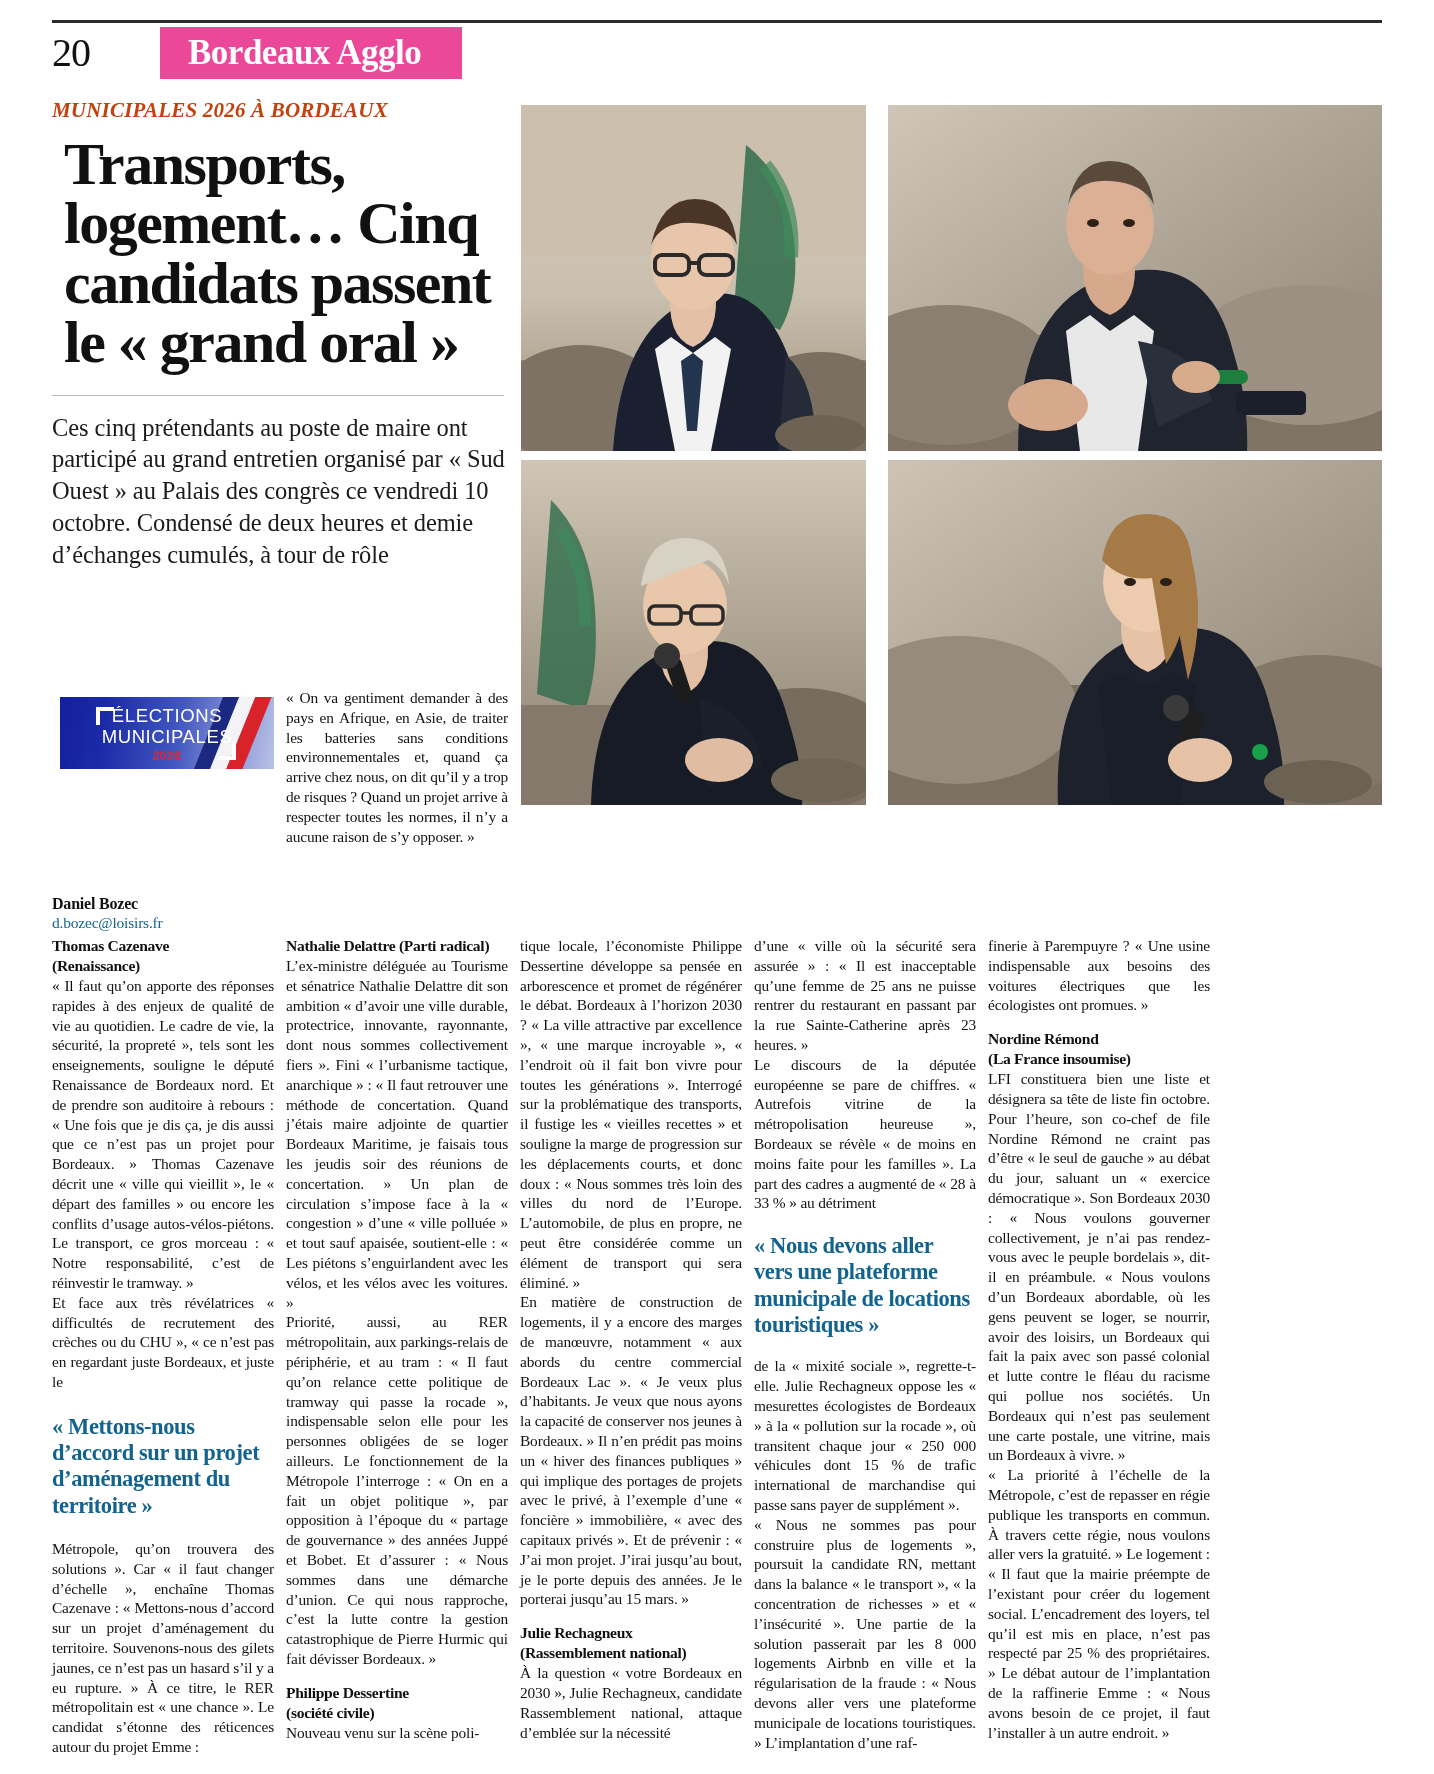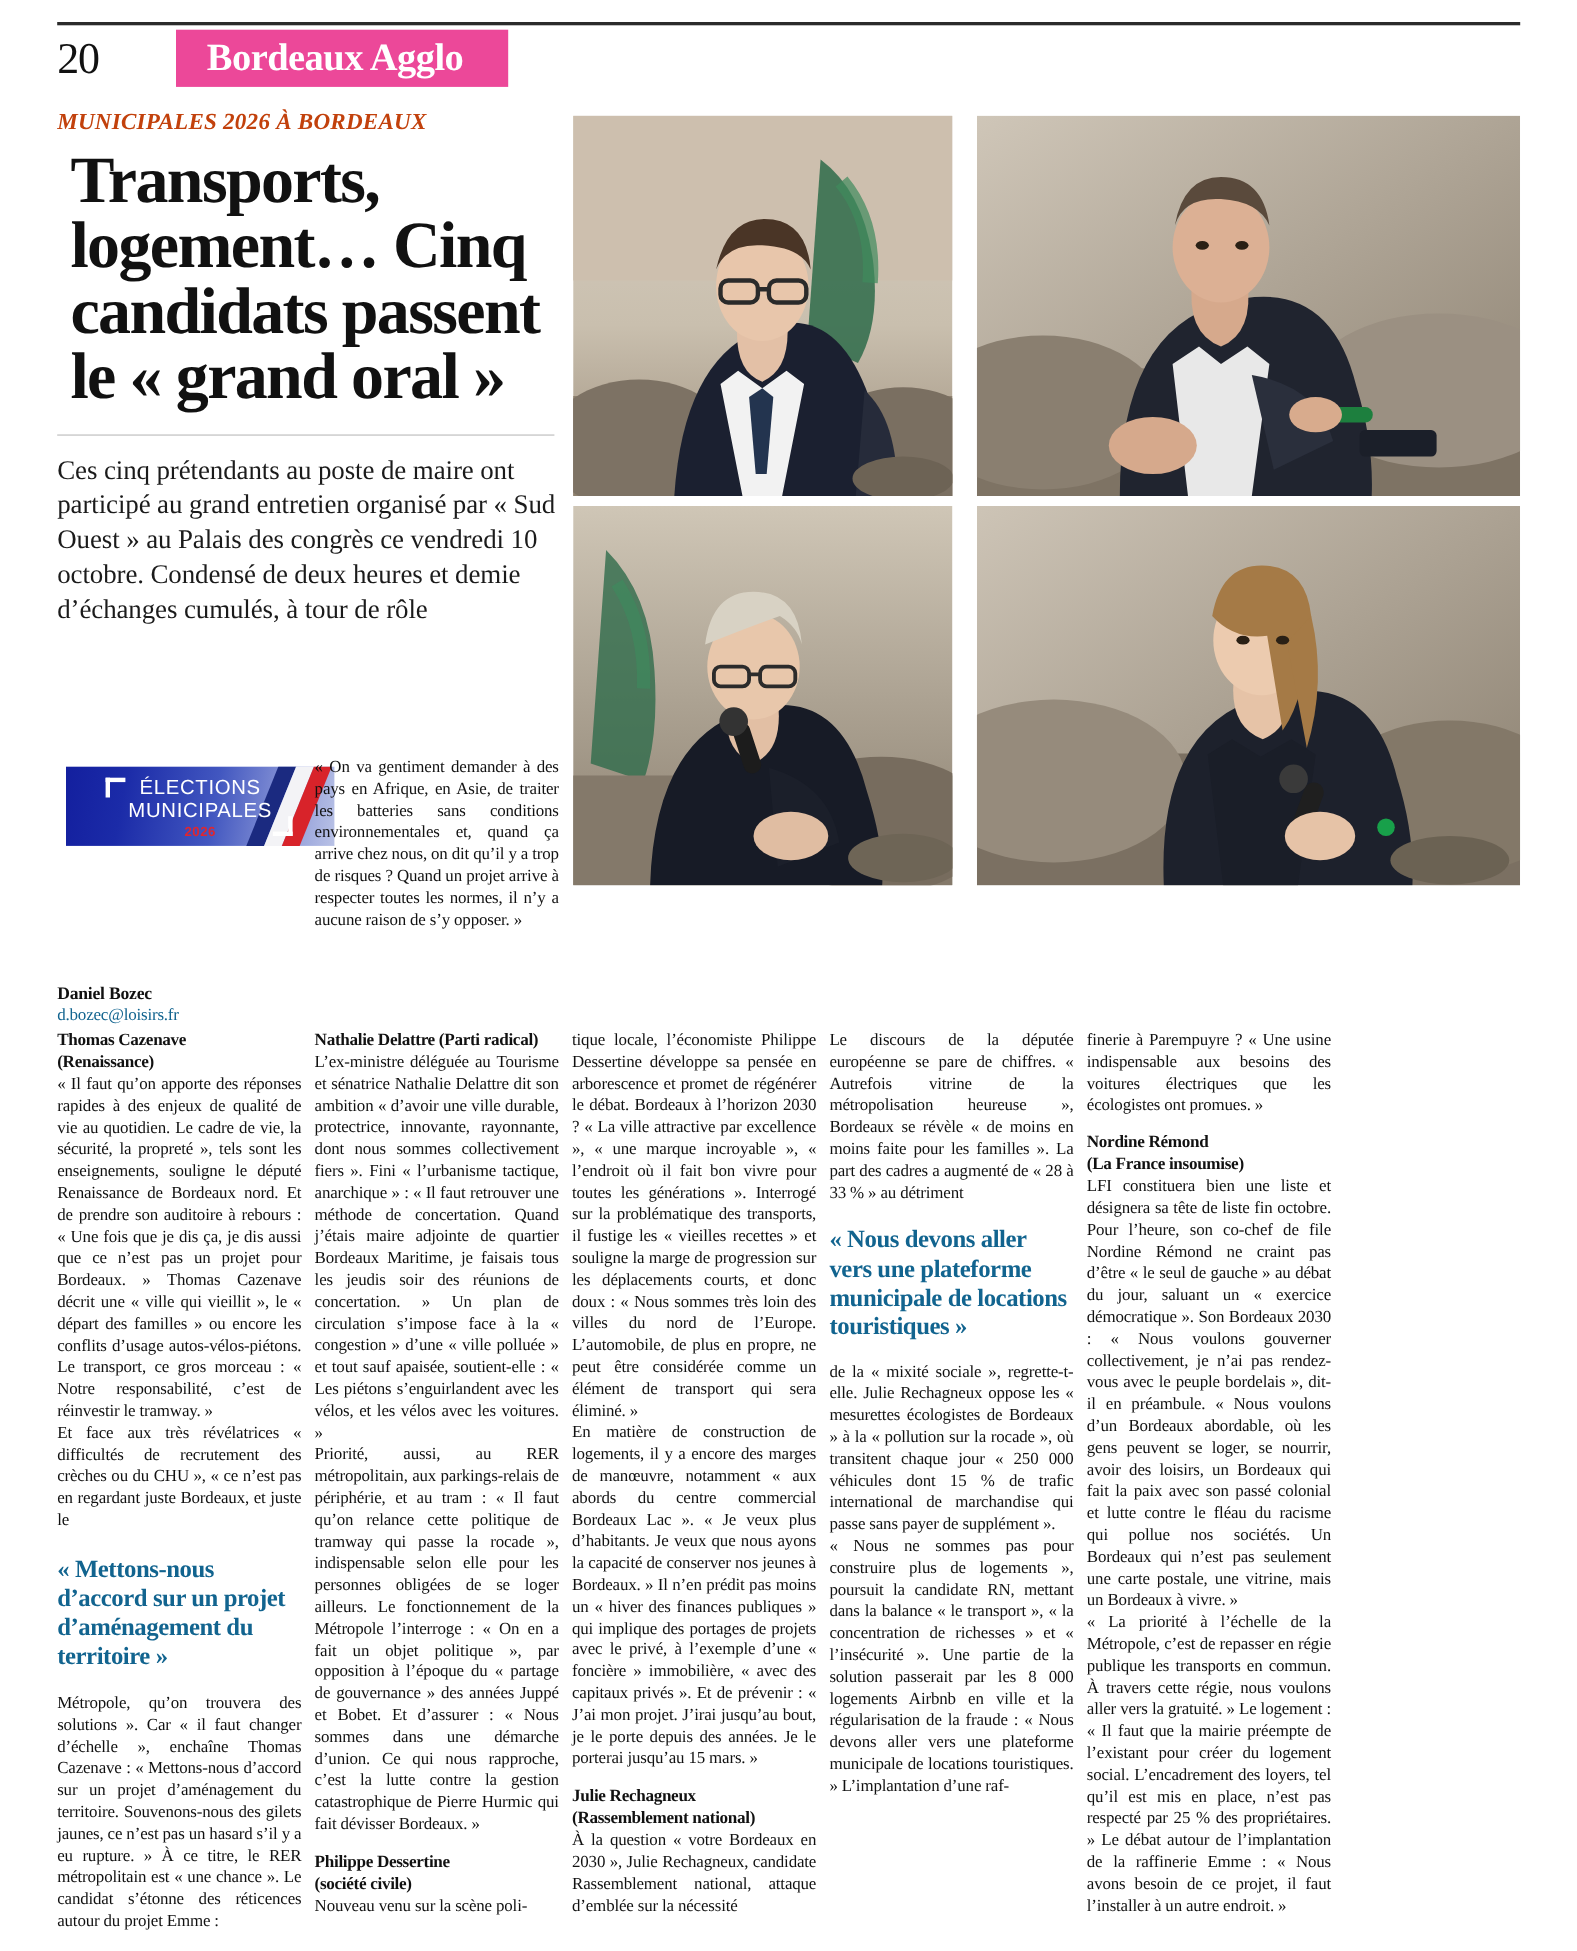--- a/index.html
+++ b/index.html
@@ -43,21 +43,20 @@
   .standfirst{
     font-size:24.5px;line-height:1.30;color:#1b1b1b;
     letter-spacing:-0.1px;
   }
 
   
   .logo-wrap{position:absolute;left:60px;top:697px;width:214px;height:72px;}
   .logo{
     position:relative;width:214px;height:72px;overflow:hidden;
     background:linear-gradient(100deg,#131f9e 0%,#1b2ba8 22%,#4257c0 55%,#8e9ad8 82%,#b9c2e6 100%);
-    padding-left:30px;
   }
   .logo .ribbon{position:absolute;right:-14px;top:-24px;width:120px;height:130px;transform:rotate(22deg);}
   .logo .ribbon i{position:absolute;top:0;height:130px;width:15px;display:block;}
   .logo .ribbon i.b{left:40px;background:#1b2a80;}
   .logo .ribbon i.w{left:55px;background:#f3f3f6;}
   .logo .ribbon i.r{left:70px;background:#d8232a;}
   .logo-txt{position:absolute;left:0;right:0;top:9px;text-align:center;z-index:3;}
   .logo-txt .l1,.logo-txt .l2{
     font-family:"Liberation Sans",sans-serif;
     color:#fff;font-size:18.5px;letter-spacing:0.6px;line-height:1.12;
@@ -300,20 +299,21 @@
     <div class="col c3">
       <p>tique locale, l’économiste Philippe Dessertine développe sa pensée en arborescence et promet de régénérer le débat. Bordeaux à l’horizon 2030 ? « La ville attractive par excellence », « une marque incroyable », « l’endroit où il fait bon vivre pour toutes les générations ». Interrogé sur la problématique des transports, il fustige les « vieilles recettes » et souligne la marge de progression sur les déplacements courts, et donc doux : « Nous sommes très loin des villes du nord de l’Europe. L’automobile, de plus en propre, ne peut être considérée comme un élément de transport qui sera éliminé. »</p>
       <p>En matière de construction de logements, il y a encore des marges de manœuvre, notamment « aux abords du centre commercial Bordeaux Lac ». « Je veux plus d’habitants. Je veux que nous ayons la capacité de conserver nos jeunes à Bordeaux. » Il n’en prédit pas moins un « hiver des finances publiques » qui implique des portages de projets avec le privé, à l’exemple d’une « foncière » immobilière, « avec des capitaux privés ». Et de prévenir : « J’ai mon projet. J’irai jusqu’au bout, je le porte depuis des années. Je le porterai jusqu’au 15 mars. »</p>
       <div class="gap"></div>
       <div class="spk">Julie Rechagneux</div>
       <div class="spk">(Rassemblement national)</div>
       <p>À la question « votre Bordeaux en 2030 », Julie Rechagneux, candidate Rassemblement national, attaque d’emblée sur la nécessité</p>
     </div>
 
     <div class="col c4">
+      <p>d’une « ville où la sécurité sera assurée » : « Il est inacceptable qu’une femme de 25 ans ne puisse rentrer du restaurant en passant par la rue Sainte-Catherine après 23 heures. »</p>
       <p>Le discours de la députée européenne se pare de chiffres. « Autrefois vitrine de la métropolisation heureuse », Bordeaux se révèle « de moins en moins faite pour les familles ». La part des cadres a augmenté de « 28 à 33 % » au détriment</p>
       <div class="pullq c4q">« Nous devons aller vers une plateforme municipale de locations touristiques »</div>
       <p>de la « mixité sociale », regrette-t-elle. Julie Rechagneux oppose les « mesurettes écologistes de Bordeaux » à la « pollution sur la rocade », où transitent chaque jour « 250 000 véhicules dont 15 % de trafic international de marchandise qui passe sans payer de supplément ».</p>
       <p>« Nous ne sommes pas pour construire plus de logements », poursuit la candidate RN, mettant dans la balance « le transport », « la concentration de richesses » et « l’insécurité ». Une partie de la solution passerait par les 8 000 logements Airbnb en ville et la régularisation de la fraude : « Nous devons aller vers une plateforme municipale de locations touristiques. » L’implantation d’une raf-</p>
     </div>
 
     <div class="col c5">
       <p>finerie à Parempuyre ? « Une usine indispensable aux besoins des voitures électriques que les écologistes ont promues. »</p>
       <div class="gap"></div>
       <div class="spk">Nordine Rémond</div>

